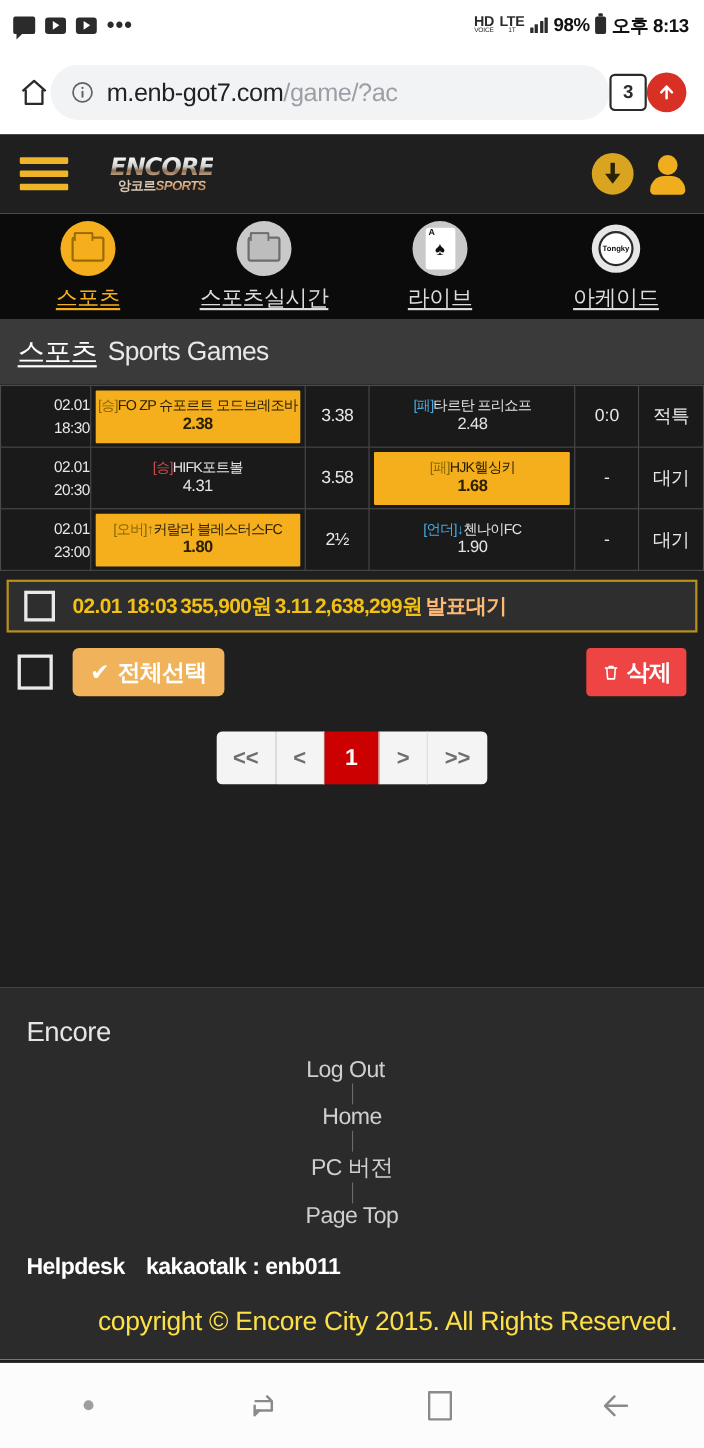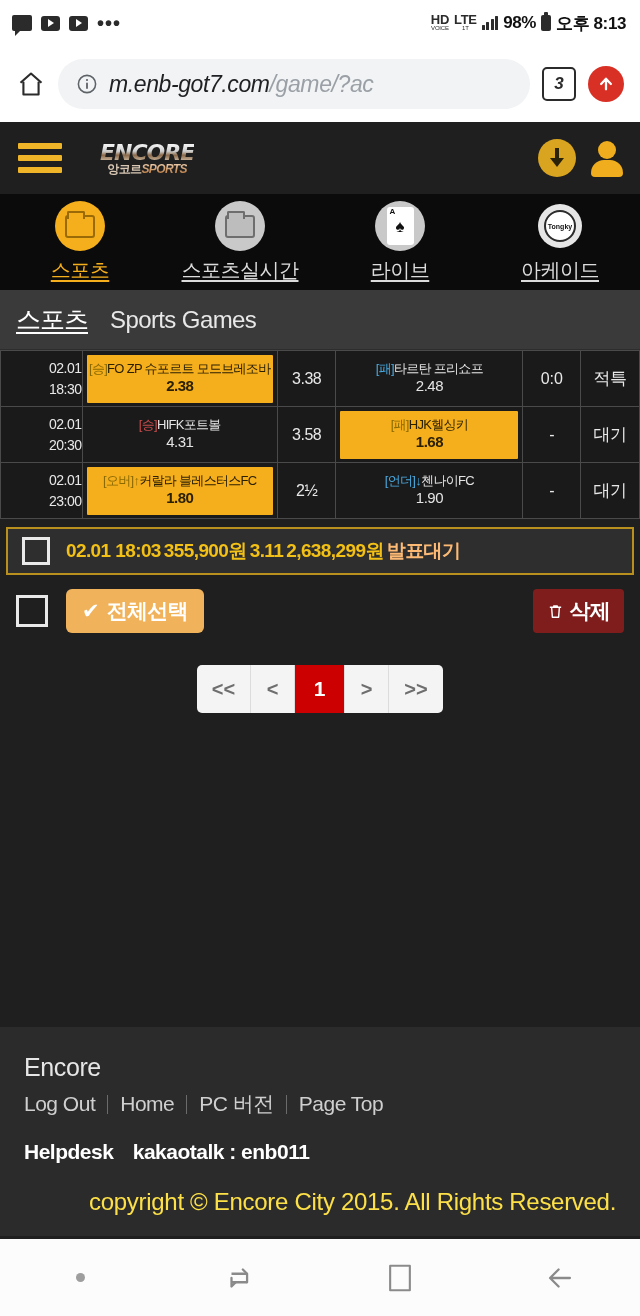--- a/index.html
+++ b/index.html
@@ -34,21 +34,21 @@
   .bars span { width:3px; background:#2b2b2b; border-radius:.5px; }
   .bars span:nth-child(1){height:5px;} .bars span:nth-child(2){height:8px;}
   .bars span:nth-child(3){height:11px;} .bars span:nth-child(4){height:14px;}
   .pct { font-size:17px; font-weight:600; color:#111; letter-spacing:-0.4px; }
   .batt { width:10px; height:16px; background:#2b2b2b; border-radius:2px; position:relative; }
   .batt:before { content:""; position:absolute; top:-3px; left:3px; width:4px; height:3px;
                  background:#2b2b2b; border-radius:1px 1px 0 0; }
   .clock { font-size:17px; font-weight:600; color:#111; letter-spacing:-0.4px; white-space:nowrap; }
 
   
-  .urlbar { height:76px; background:#fff; display:flex; align-items:center; padding:0 16px; gap:12px;font-style:italic; }
+  .urlbar { height:76px; background:#fff; display:flex; align-items:center; padding:0 16px; gap:0; }
   .home-ic { width:30px; height:28px; flex:none; }
   .omnibox {
     flex:1; height:50px; background:#f1f3f4; border-radius:26px;
     display:flex; align-items:center; padding:0 18px; gap:11px; overflow:hidden;
   }
   .info-ic { width:22px; height:22px; flex:none; }
   .url-txt { font-size:23px; color:#9aa0a6; white-space:nowrap; letter-spacing:-0.4px; }
   .url-txt b { color:#202124; font-weight:400; }
   .tabs-ic {
     width:34px; height:34px; border:2.5px solid #2b2b2b; border-radius:5px; flex:none;
@@ -118,21 +118,21 @@
   .ntab .lbl { font-size:20px; text-decoration:underline; text-underline-offset:3px; letter-spacing:-0.5px; }
   .ntab.active .lbl { color:#f5ae1c; }
   .ntab .lbl { color:#dcdcdc; }
 
   
   .ptitle {
     height:60px; background:#3a3a3a; display:flex; align-items:center;
     padding:0 16px; gap:10px; flex:none; border-bottom:1px solid #2d2d2d;
   }
   .ptitle .ko { font-size:25px; color:#fff; text-decoration:underline; text-underline-offset:4px; letter-spacing:-1px; }
-  .ptitle .en { font-size:24px; color:#e8e8e8; letter-spacing:-0.6px;margin-left:12px; }
+  .ptitle .en { font-size:24px; color:#e8e8e8; letter-spacing:-0.6px; }
 
   
   .content { flex:1; background:#1f1f1f; overflow:hidden; display:flex; flex-direction:column; }
   .bet-table { width:100%; border-collapse:collapse; background:#1a1a1a; }
   .bet-table tr { height:56px; }
   .bet-table td { border:1px solid #4a4a4a; color:#e8e8e8; text-align:center; vertical-align:middle; }
   .c-date { width:62px; font-size:14px; line-height:1.5; color:#e9e9e9; letter-spacing:-0.5px;padding-left:48px; }
   .c-team { width:196px; padding:3px 4px;margin-left:38px; }
   .c-odds { width:62px; font-size:16px; letter-spacing:-0.5px; }
   .c-score { width:62px; font-size:16px; }
@@ -161,40 +161,40 @@
 
   
   .actions { display:flex; align-items:center; padding:14px 16px 0; gap:18px; flex:none; }
   .chk2 { width:32px; height:32px; border:3px solid #e9e9e9; background:transparent; flex:none; }
   .btn-all {
     background:#f0b35c; color:#fff; border:none; border-radius:6px;
     height:44px; padding:0 16px; font-size:21px; font-weight:700; letter-spacing:-0.8px;
     display:flex; align-items:center; gap:8px; font-family:inherit;
   }
   .btn-del {
-    margin-left:auto; background:#7f1d1d; color:#fff; border:none; border-radius:4px;
+    margin-left:auto; background:#ef4444; color:#fff; border:none; border-radius:4px;
     height:44px; padding:0 14px; font-size:21px; font-weight:700; letter-spacing:-0.8px;
     display:flex; align-items:center; gap:6px; font-family:inherit;
   }
 
   
   .pager { display:flex; justify-content:center; margin-top:32px; flex:none; }
   .pager .pg {
     width:44px; height:48px; background:#f4f4f4; color:#6e6e6e;
     display:flex; align-items:center; justify-content:center;
     font-size:20px; font-weight:700; border-right:1px solid #dcdcdc;
   }
   .pager .pg:first-child { border-radius:5px 0 0 5px; width:54px; }
   .pager .pg:last-child { border-radius:0 5px 5px 0; border-right:none; width:54px; }
   .pager .pg.cur { background:#cc0000; color:#fff; font-size:21px; width:50px; }
 
   
   .footer { background:#2b2b2b; padding:26px 24px 20px; flex:none; }
   .f-brand { font-size:25px; color:#e6e6e6; letter-spacing:-0.4px; }
-  .f-links { margin-top:8px; display:flex; align-items:center; font-size:21px; color:#cfcfcf; letter-spacing:-0.5px; }
+  .f-links { margin-top:8px; display:flex; align-items:center; font-size:21px; color:#cfcfcf; letter-spacing:-0.5px;flex-direction:column; }
   .f-links span { padding:0 12px; }
   .f-links span:first-child { padding-left:0; }
   .f-links .div { width:1px; height:19px; background:#6b6b6b; padding:0; }
   .f-help { margin-top:22px; font-size:21px; color:#ffffff; font-weight:700; letter-spacing:-0.5px; }
   .f-help .k { font-weight:700; margin-left:14px; }
   .f-copy { margin-top:24px; text-align:right; font-size:24px; color:#fde047; letter-spacing:-0.3px; }
 
   
   .androidnav { height:80px; background:#fcfcfc; display:flex; align-items:center; flex:none;
                 border-top:3px solid #1f1f1f; }

